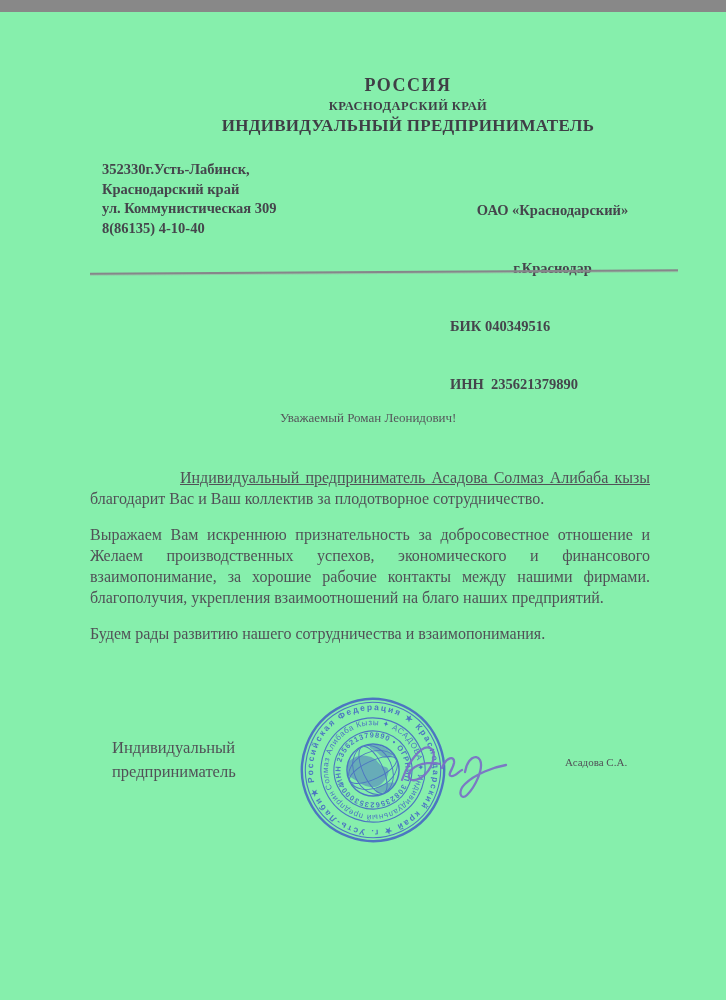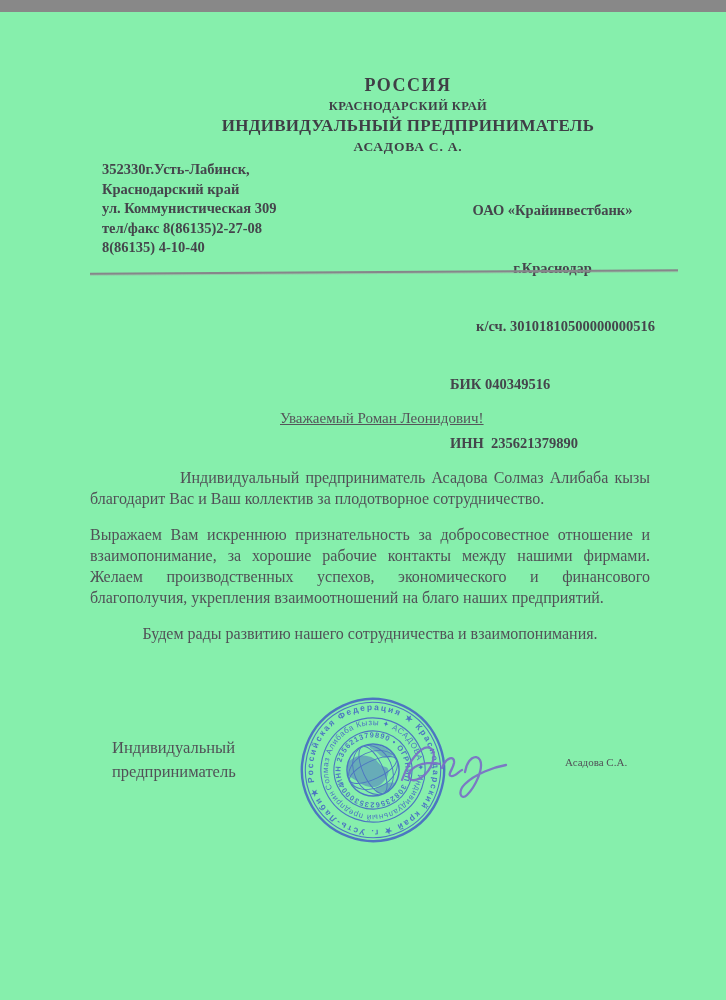--- a/index.html
+++ b/index.html
@@ -19,69 +19,67 @@
   .contact{position:absolute;left:102px;top:148px;width:300px;
       font-weight:bold;font-size:14.5px;line-height:19.6px;color:#45454c;white-space:pre;}
   .bank{position:absolute;left:450px;top:150px;width:205px;
       font-weight:bold;font-size:14.5px;line-height:19.4px;color:#45454c;white-space:pre;}
   .bank .r{text-align:right;}
   .bank .c{text-align:center;}
   .bank .l{text-align:left;}
   .rule{position:absolute;left:90px;top:259px;width:588px;height:2px;
       background:#86868a;transform:rotate(-0.35deg);box-shadow:0 1px 0 rgba(160,160,160,.45);}
   
-  .greeting{position:absolute;left:280px;top:398px;font-size:15px;color:#55555a;text-decoration:underline;}
+  .greeting{position:absolute;left:280px;top:398px;font-size:13px;color:#55555a;}
   .para{position:absolute;left:90px;width:560px;font-size:16px;line-height:21px;color:#515157;}
   .para1{top:455px;}
   .para2{top:512px;}
-  .para3{top:611px;text-align:center;}
+  .para3{top:611px;}
   .para .ln.just{text-align:justify;text-align-last:justify;}
-  .para1 .ln:first-child{text-indent:90px;}
+  .para1 .ln:first-child{text-indent:90px;text-decoration:underline;}
   
   .sig-title{position:absolute;left:112px;top:724px;font-size:16.5px;line-height:24px;color:#515157;}
   .sig-name{position:absolute;left:565px;top:744px;font-size:11px;color:#515157;}
   .stamp-svg{position:absolute;left:298px;top:683px;opacity:.88;}
   .sign-svg{position:absolute;left:398px;top:716px;opacity:.92;}
   .scan-edge-line{position:absolute;left:0;bottom:0;width:726px;height:3px;
       background:linear-gradient(to bottom,#d9d9d4,#9e9e98);}
   .ln{min-height:1em;}
 </style>
 </head>
 <body>
 
 <div class="page">
 
   <header class="lh">
     <div class="lh-country">РОССИЯ</div>
     <div class="lh-region">КРАСНОДАРСКИЙ КРАЙ</div>
     <div class="lh-entity">ИНДИВИДУАЛЬНЫЙ ПРЕДПРИНИМАТЕЛЬ</div>
-    <div class="lh-name">АСАДОВА С. А.</div>
   </header>
 
-  <div class="contact"><div class="ln">352330г.Усть-Лабинск,</div><div class="ln">Краснодарский край</div><div class="ln">ул. Коммунистическая 309</div><div class="ln">тел/факс 8(86135)2-27-08</div><div class="ln">8(86135) 4-10-40</div></div>
+  <div class="contact"><div class="ln">352330г.Усть-Лабинск,</div><div class="ln">Краснодарский край</div><div class="ln">ул. Коммунистическая 309</div><div class="ln">8(86135) 4-10-40</div></div>
 
   <div class="bank">
-    <div class="c">ОАО «Крайинвестбанк»</div>
+    <div class="c">ОАО «Краснодарский»</div>
     <div class="c">г.Краснодар</div>
-    <div class="r">к/сч. 30101810500000000516</div>
     <div class="l">БИК 040349516</div>
     <div class="l">ИНН  235621379890</div>
   </div>
 
   <div class="rule"></div>
 
   <div class="greeting">Уважаемый Роман Леонидович!</div>
   <div class="para para1">
       <div class="ln just">Индивидуальный предприниматель Асадова Солмаз Алибаба кызы</div>
       <div class="ln">благодарит Вас и Ваш коллектив за плодотворное сотрудничество.</div>
     </div>
   <div class="para para2">
       <div class="ln just">Выражаем Вам искреннюю признательность за добросовестное отношение и</div>
+      <div class="ln just">Желаем производственных успехов, экономического и финансового</div>
       <div class="ln just">взаимопонимание, за хорошие рабочие контакты между нашими фирмами.</div>
-      <div class="ln just">Желаем производственных успехов, экономического и финансового</div>
       <div class="ln">благополучия, укрепления взаимоотношений на благо наших предприятий.</div>
     </div>
   <div class="para para3">Будем рады развитию нашего сотрудничества и взаимопонимания.</div>
 
   <div class="sig-title">
       <div class="ln">Индивидуальный</div>
       <div class="ln">предприниматель</div>
     </div>
 
   <svg class="stamp-svg" width="150" height="150" viewBox="-75 -75 150 150" xmlns="http://www.w3.org/2000/svg">

